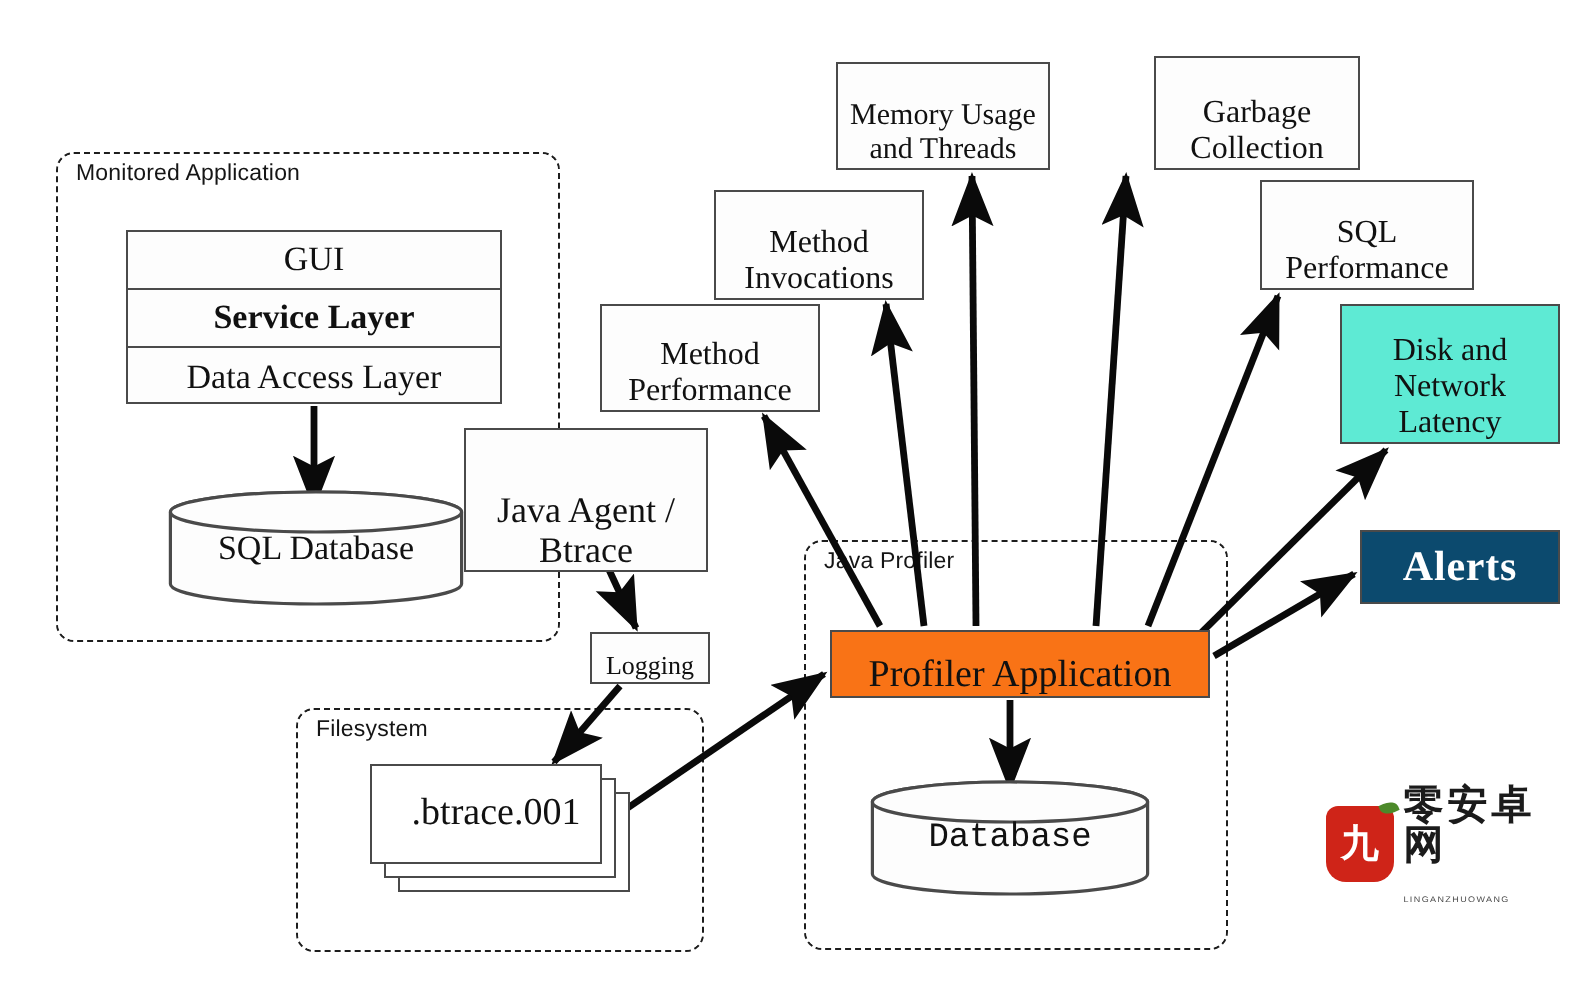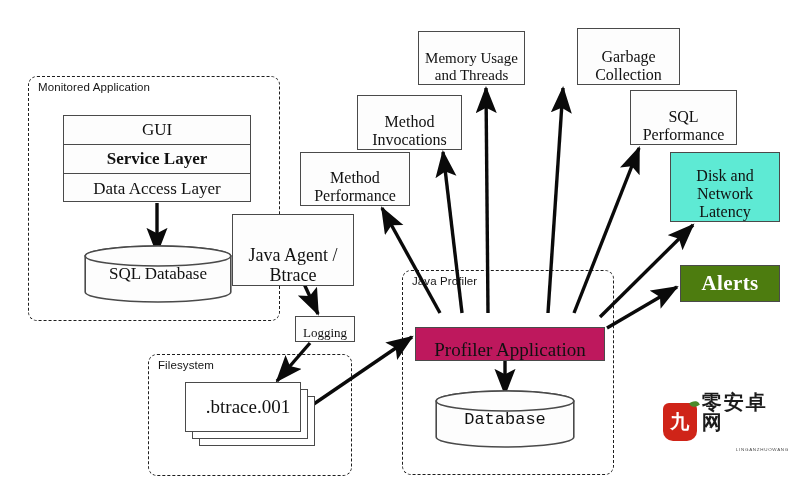--- a/index.html
+++ b/index.html
@@ -87,21 +87,21 @@
   .wm-seal{
     width:34px;height:38px;border-radius:6px 6px 10px 10px;
     display:flex;align-items:center;justify-content:center;
     font-family:"Liberation Serif", serif;font-weight:bold;font-size:19px;
     color:#ffffff;position:relative;
   }
   .wm-leaf{
     position:absolute;width:9px;height:6px;border-radius:0 70% 0 70%;
     right:-2px;top:-2px;transform:rotate(-25deg);
   }
-  .wm-right{display:flex;flex-direction:column;align-items:flex-end;gap:12px;}
+  .wm-right{display:flex;flex-direction:column;align-items:flex-start;gap:12px;}
   .wm-cn{
     font-family:"DejaVu Sans", sans-serif;font-weight:bold;font-size:20px;
     color:#1b1b1b;letter-spacing:2px;line-height:1;
   }
   .wm-py{
     font-family:"Liberation Sans", sans-serif;font-size:4.5px;
     color:#4a4a4a;letter-spacing:.7px;margin-top:3px;
     transform:scaleY(.9);
   }
 </style>
@@ -196,26 +196,26 @@
       </div>
       <div class="node" style="left: 670px; top: 152px; width: 110px; height: 70px; border-color: rgb(74, 74, 74); background: #5eead4; font-size: 16px;">
         <span>Disk and<br>Network<br>Latency</span>
       </div>
       <div class="node" style="left: 232px; top: 214px; width: 122px; height: 72px; border-color: rgb(74, 74, 74); background: rgb(253, 253, 253); font-size: 18px;">
         <span>Java Agent /<br>Btrace</span>
       </div>
       <div class="node" style="left: 295px; top: 316px; width: 60px; height: 26px; border-color: rgb(74, 74, 74); background: rgb(253, 253, 253); font-size: 13px;">
         <span>Logging</span>
       </div>
-      <div class="node" style="left: 415px; top: 315px; width: 190px; height: 34px; border-color: rgb(74, 74, 74); background: #be185d; font-size: 19px; margin-top: 12px;">
+      <div class="node" style="left: 415px; top: 315px; width: 190px; height: 34px; border-color: rgb(74, 74, 74); background: #f97316; font-size: 19px;">
         <span>Profiler Application</span>
       </div>
     </div>
 
-  <div class="alerts" id="alerts-box" style="left: 680px; top: 265px; width: 100px; height: 37px; background: #4d7c0f; color: rgb(255, 255, 255); border: 1.4px solid rgb(74, 74, 74); align-items: center;">
+  <div class="alerts" id="alerts-box" style="left: 680px; top: 265px; width: 100px; height: 37px; background: #0c4a6e; color: rgb(255, 255, 255); border: 1.4px solid rgb(74, 74, 74); align-items: center;">
     <span>Alerts</span>
   </div>
 
   <div class="watermark" id="watermark" style="left: 663px; top: 392px;">
     <div class="wm-seal" id="wm-seal" style="background: rgb(207, 36, 24);">
       <span>九</span>
       <i class="wm-leaf" id="wm-leaf" style="background: rgb(76, 138, 42);"></i>
     </div>
     <div class="wm-right">
       <div class="wm-cn">零安卓网</div>

